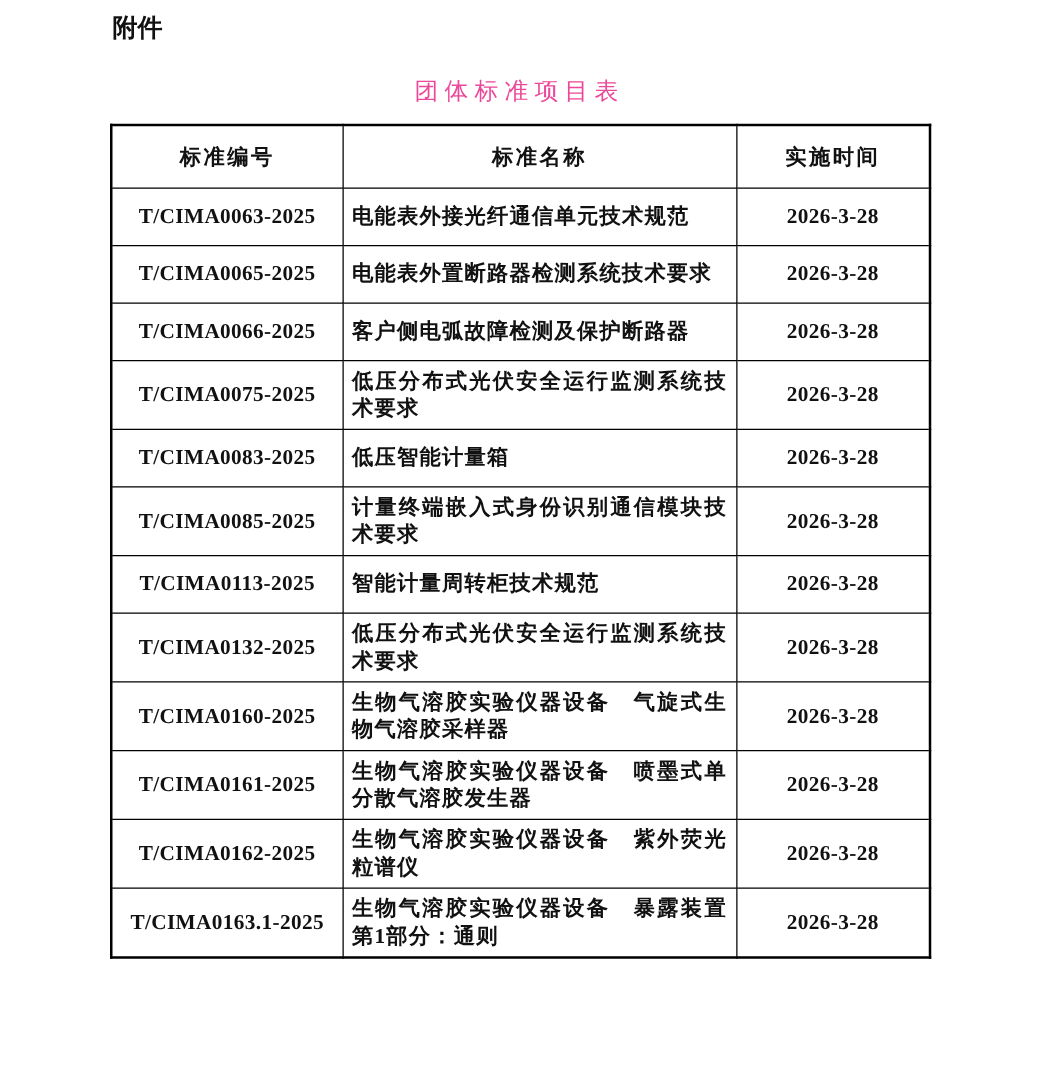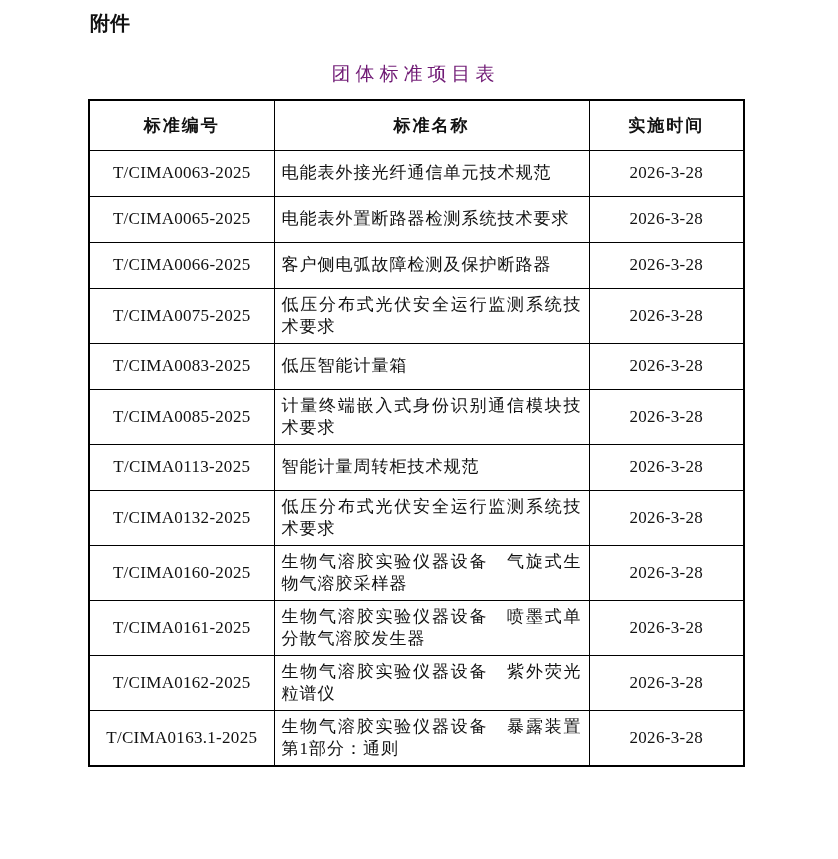--- a/index.html
+++ b/index.html
@@ -27,35 +27,36 @@
     line-height: 24px;
     color: #111111;
   }
   .table-title {
     width: 655px;
     margin: 26px 0 13px 88px;
     text-align: center;
     font-size: 19px;
     line-height: 25px;
     letter-spacing: 5px;
-    color: #701a75;
+    color: #ec4899;
   }
   table.standards {
     margin-left: 88px;
     width: 655px;
     table-layout: fixed;
     border-collapse: collapse;
     border: 2px solid #000000;
   }
   table.standards th,
   table.standards td {
     border: 1.5px solid #000000;
     vertical-align: middle;
     font-size: 17px;
     color: #111111;
+    font-weight: bold;
   }
   table.standards th {
     box-sizing: border-box;
     height: 50px;
     font-weight: bold;
     letter-spacing: 2px;
     text-align: center;
     padding: 2px;
   }
   table.standards td {

